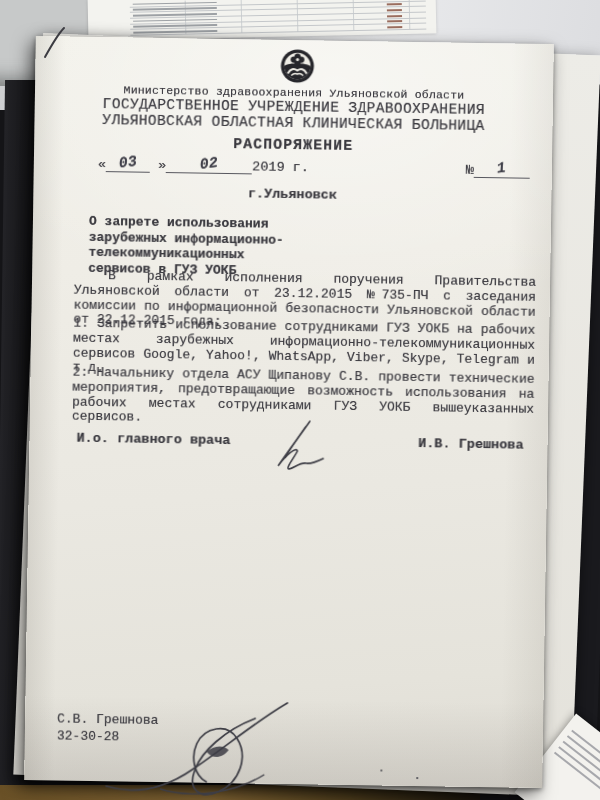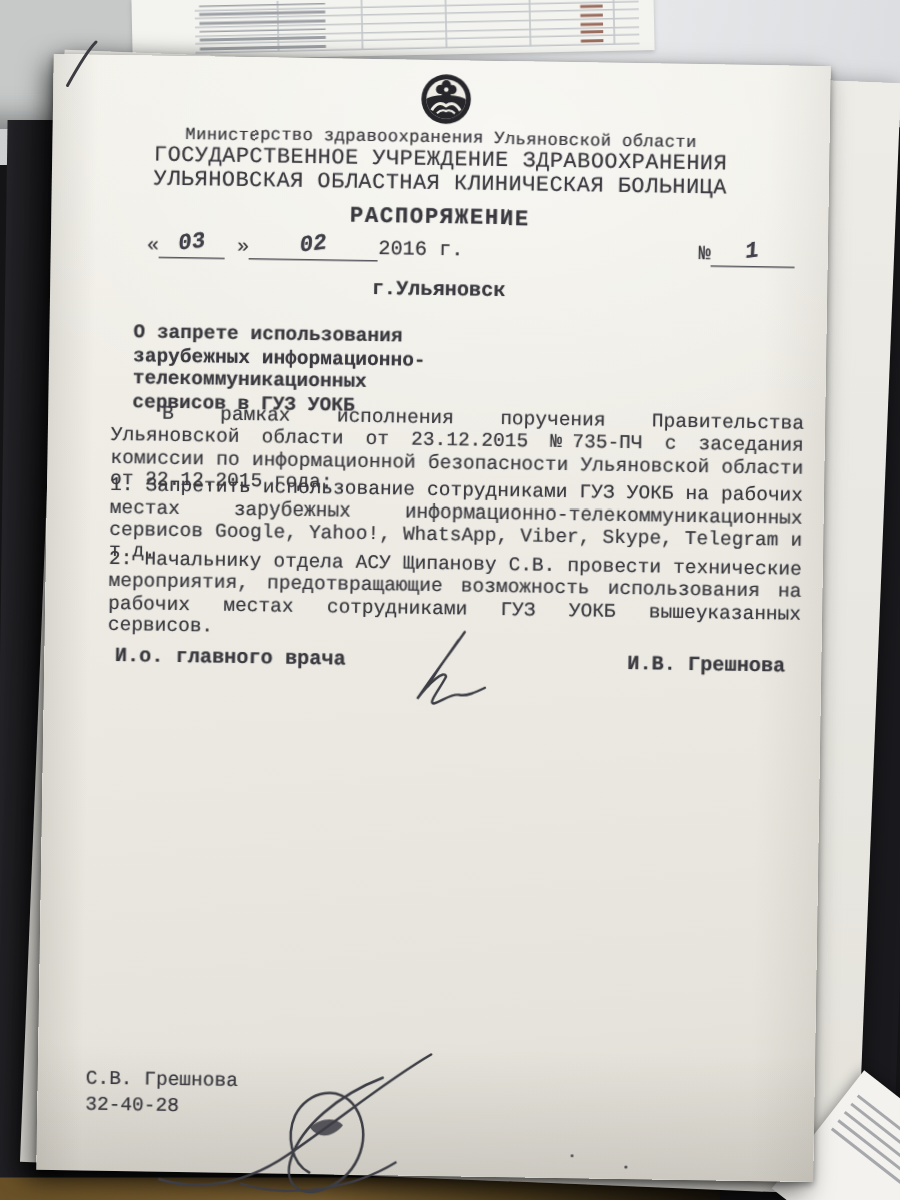--- a/index.html
+++ b/index.html
@@ -146,21 +146,21 @@
         <path d="M16,30.5 Q19,27.5 22,29 Q25,27.5 28,30.5" fill="none" stroke="#efede6" stroke-width="1.4"></path>
       </svg>
 
       <div class="ministry">Министерство здравоохранения Ульяновской области</div>
       <div class="org-line1">ГОСУДАРСТВЕННОЕ УЧРЕЖДЕНИЕ ЗДРАВООХРАНЕНИЯ</div>
       <div class="org-line2">УЛЬЯНОВСКАЯ ОБЛАСТНАЯ КЛИНИЧЕСКАЯ БОЛЬНИЦА</div>
       <div class="doc-type">РАСПОРЯЖЕНИЕ</div>
 
       <div class="date-row">
         <span>«</span><span class="ul ul-day"><span class="hw">03</span></span>
-        <span>»</span><span class="ul ul-month"><span class="hw">02</span></span><span>2016 г.</span>
+        <span>»</span><span class="ul ul-month"><span class="hw">02</span></span><span>2019 г.</span>
         <span class="num-group"><span>№</span><span class="ul ul-num"><span class="hw">1</span></span></span>
       </div>
 
       <div class="city">г.Ульяновск</div>
 
       <div class="subject">
         <div>О запрете использования</div>
         <div>зарубежных информационно-телекоммуникационных</div>
         <div>сервисов в ГУЗ УОКБ</div>
       </div>
@@ -174,21 +174,21 @@
         <span class="sig-name">И.В. Грешнова</span>
       </div>
 
       <svg class="sig-svg" width="80" height="56" viewBox="0 0 80 56">
         <path d="M54,3 C46,15 32,34 23,48 C31,37 41,28 42,33 C38,41 30,51 34,51 C39,50 45,44 51,45 C56,46 62,43 68,40" fill="none" stroke="#3d3d45" stroke-width="1.6" stroke-linecap="round"></path>
         <path d="M50,8 C44,17 36,29 30,40" fill="none" stroke="#3d3d45" stroke-width="1.1"></path>
       </svg>
 
       <div class="footer">
         <div>С.В. Грешнова</div>
-        <div>32-40-28</div>
+        <div>32-30-28</div>
       </div>
 
       <svg class="big-sig" width="200" height="120" viewBox="0 0 200 120">
         <path d="M4,94 C32,102 62,96 90,76 C124,52 154,26 184,8" fill="none" stroke="#3d3d45" stroke-width="1.7" stroke-linecap="round"></path>
         <path d="M152,24 C122,36 98,58 92,78 C86,96 98,106 116,98 C138,88 146,62 134,44 C124,29 102,33 94,50 C88,64 92,82 104,88" fill="none" stroke="#3d3d45" stroke-width="1.7" stroke-linecap="round"></path>
         <path d="M58,96 C92,106 134,98 162,80" fill="none" stroke="#3d3d45" stroke-width="1.4"></path>
         <path d="M104,58 C110,52 120,50 126,56 C120,64 110,66 104,58 Z" fill="#3d3d45" opacity=".85"></path>
       </svg>
 
       <span class="speck speck-1"></span>

